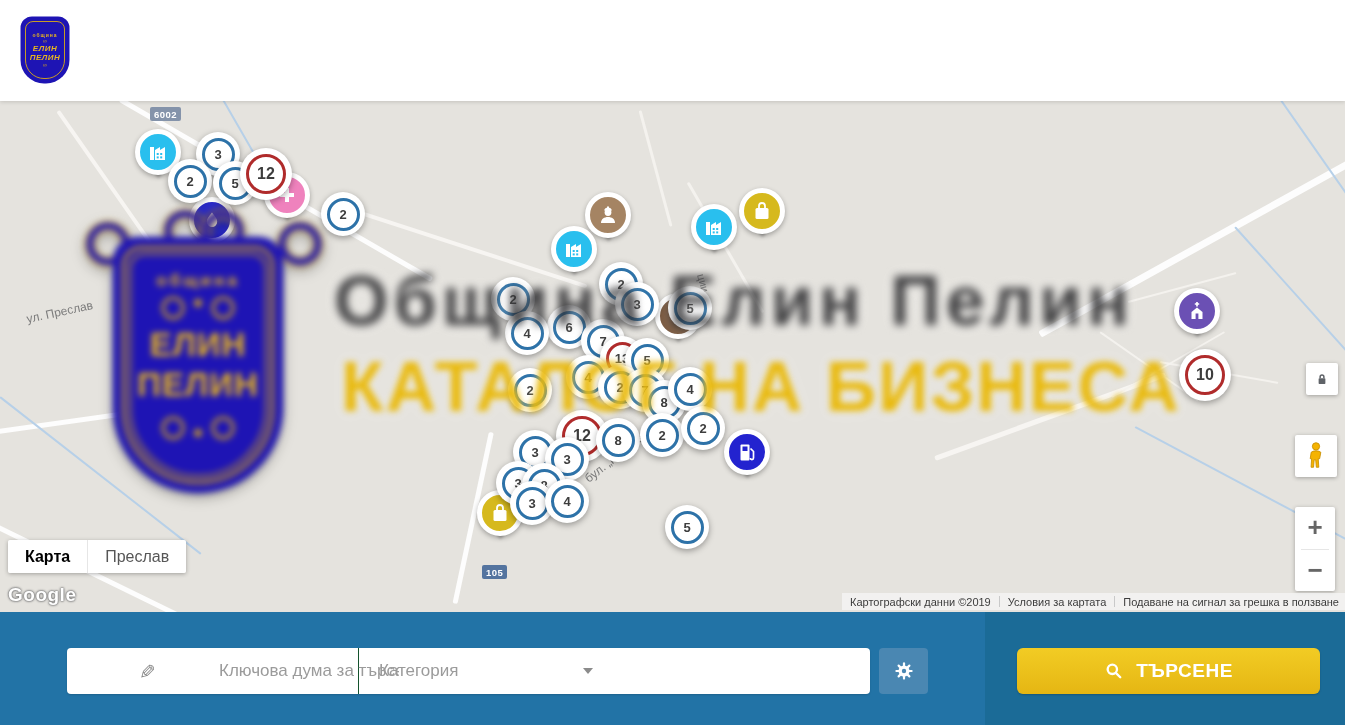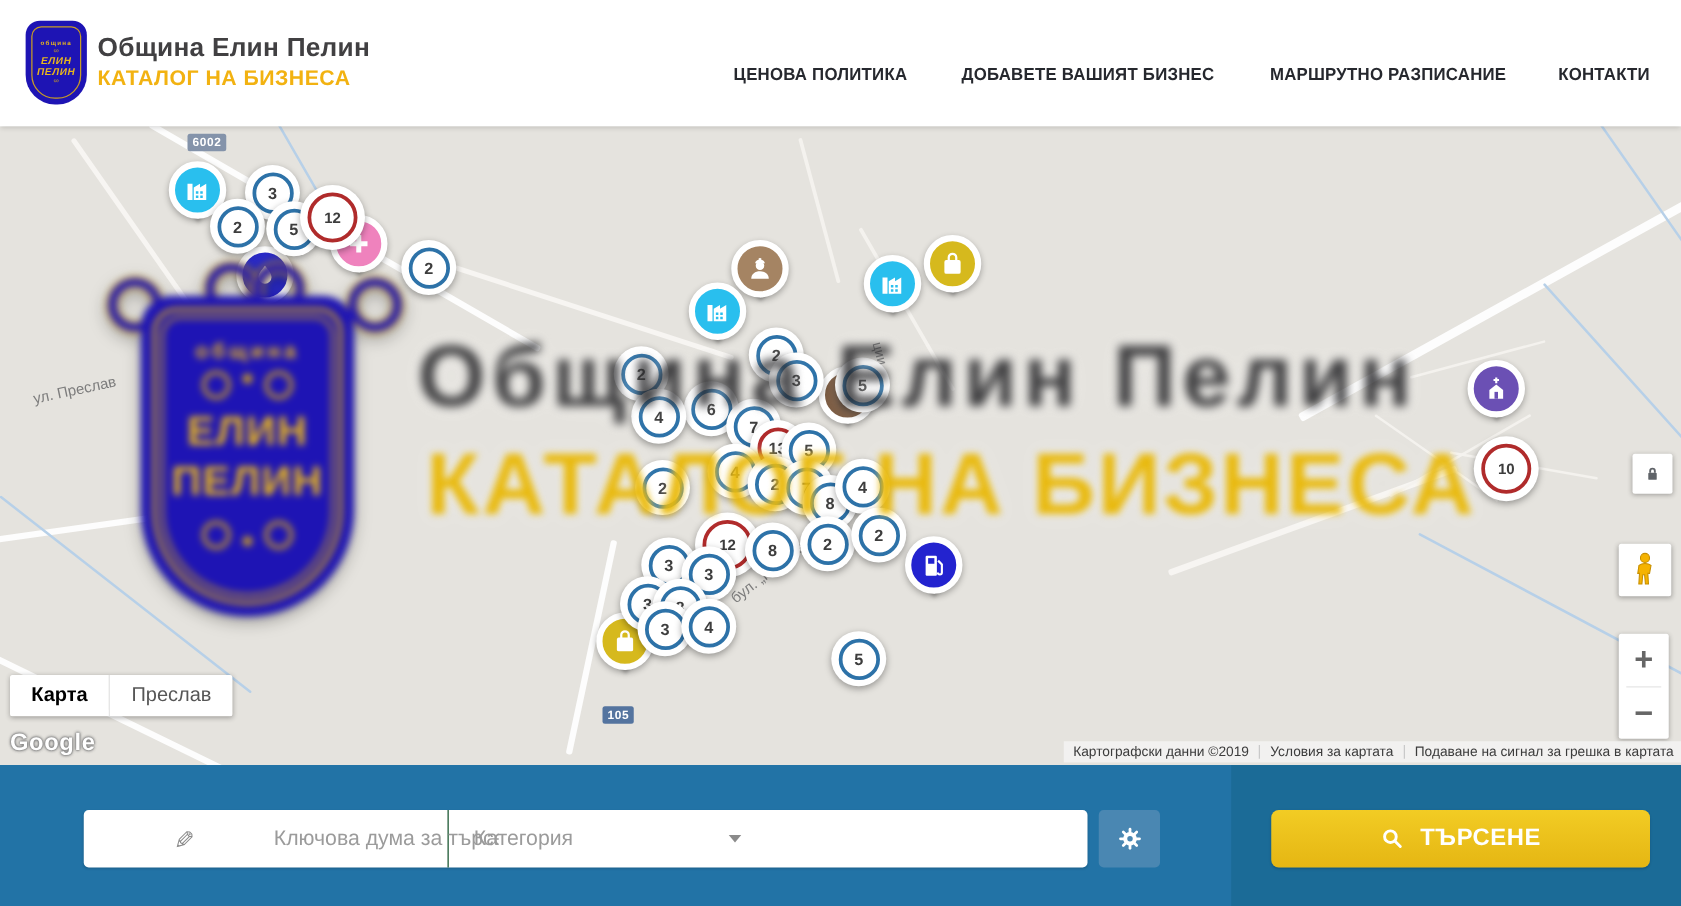--- a/index.html
+++ b/index.html
@@ -27,21 +27,21 @@
 
   
   #markers-pins,#markers-clusters{position:absolute;inset:0;}
   .pin{position:absolute;width:46px;height:46px;z-index:5;cursor:pointer;}
   .pin-tail{position:absolute;left:50%;top:28px;width:15px;height:15px;margin-left:-7.5px;background:#fff;transform:rotate(45deg);box-shadow:2px 2px 3px rgba(0,0,0,.25);}
   .pin-body{position:absolute;inset:0;border-radius:50%;border:5px solid #fff;box-sizing:border-box;display:flex;align-items:center;justify-content:center;box-shadow:0 2px 5px rgba(0,0,0,.3);}
   .pin-body svg{width:24px;height:24px;}
   .cluster{position:absolute;width:44px;height:44px;border-radius:50%;background:#fff;box-shadow:0 2px 6px rgba(0,0,0,.35);display:flex;align-items:center;justify-content:center;z-index:6;cursor:pointer;}
   .cluster .ring{width:33px;height:33px;border-radius:50%;border:3px solid #2d72a8;background:#fff;display:flex;align-items:center;justify-content:center;font-size:13px;font-weight:bold;color:#3d3d3d;box-sizing:border-box;}
   .cluster.lg{width:52px;height:52px;}
-  .cluster.lg .ring{width:40px;height:40px;font-size:12px;}
+  .cluster.lg .ring{width:40px;height:40px;font-size:16px;}
   .cluster .ring.red{border-color:#b02b2b;}
 
   
   #watermark{position:absolute;inset:0;z-index:8;pointer-events:none;}
   #wm-crest{position:absolute;left:85px;top:112px;width:226px;height:284px;filter:blur(3px) drop-shadow(0 4px 6px rgba(0,0,0,.35));}
   #wm-shield{position:absolute;left:28px;top:24px;right:28px;bottom:4px;background:#1e14b4;border-radius:26px 26px 90px 90px;}
   #wm-shield .b1{position:absolute;inset:9px;border:3px solid #c79b26;border-radius:20px 20px 78px 78px;}
   #wm-shield .b2{position:absolute;inset:16px;border:2px solid #c79b26;border-radius:16px 16px 70px 70px;}
   #wm-shield .content{position:absolute;inset:0;display:flex;flex-direction:column;align-items:center;padding-top:34px;box-sizing:border-box;}
   #wm-shield .org{color:#e8b61e;font-weight:bold;font-size:17px;letter-spacing:3px;}
@@ -399,46 +399,36 @@
     <div id="map-type">
       <div class="type-btn active">Карта</div>
       <div class="type-btn inactive">Преслав</div>
     </div>
     <div id="google-logo">Google</div>
     <div id="attribution">
       <span>Картографски данни ©2019</span>
       <span class="gap"></span>
       <span class="link">Условия за картата</span>
       <span class="gap"></span>
-      <span class="link">Подаване на сигнал за грешка в картата</span>
+      <span class="link">Подаване на сигнал за грешка в ползване</span>
     </div>
   </div>
 
   <div id="header">
     <div id="logo">
       <div class="crest-sm">
         <div class="inner">
           <div class="org">община</div>
           <div class="orn">∞</div>
           <div class="nm">ЕЛИН</div>
           <div class="nm">ПЕЛИН</div>
           <div class="orn">∞</div>
         </div>
       </div>
-      <div id="logo-text">
-        <div class="t1">Община Елин Пелин</div>
-        <div class="t2">КАТАЛОГ НА БИЗНЕСА</div>
-      </div>
-    </div>
-    <nav id="nav">
-      <div class="nav-item">ЦЕНОВА ПОЛИТИКА</div>
-      <div class="nav-item">ДОБАВЕТЕ ВАШИЯТ БИЗНЕС</div>
-      <div class="nav-item">МАРШРУТНО РАЗПИСАНИЕ</div>
-      <div class="nav-item">КОНТАКТИ</div>
-    </nav>
+    </div>
   </div>
 
   <div id="bottom-bar">
     <div id="bottom-right-panel"></div>
     <div id="search-fields">
       <div class="field" id="field-keyword">
         <span id="pencil-icon">✎</span>
         <input id="keyword-input" type="text" placeholder="Ключова дума за търсене" style="">
       </div>
       <div class="field" id="field-category">

